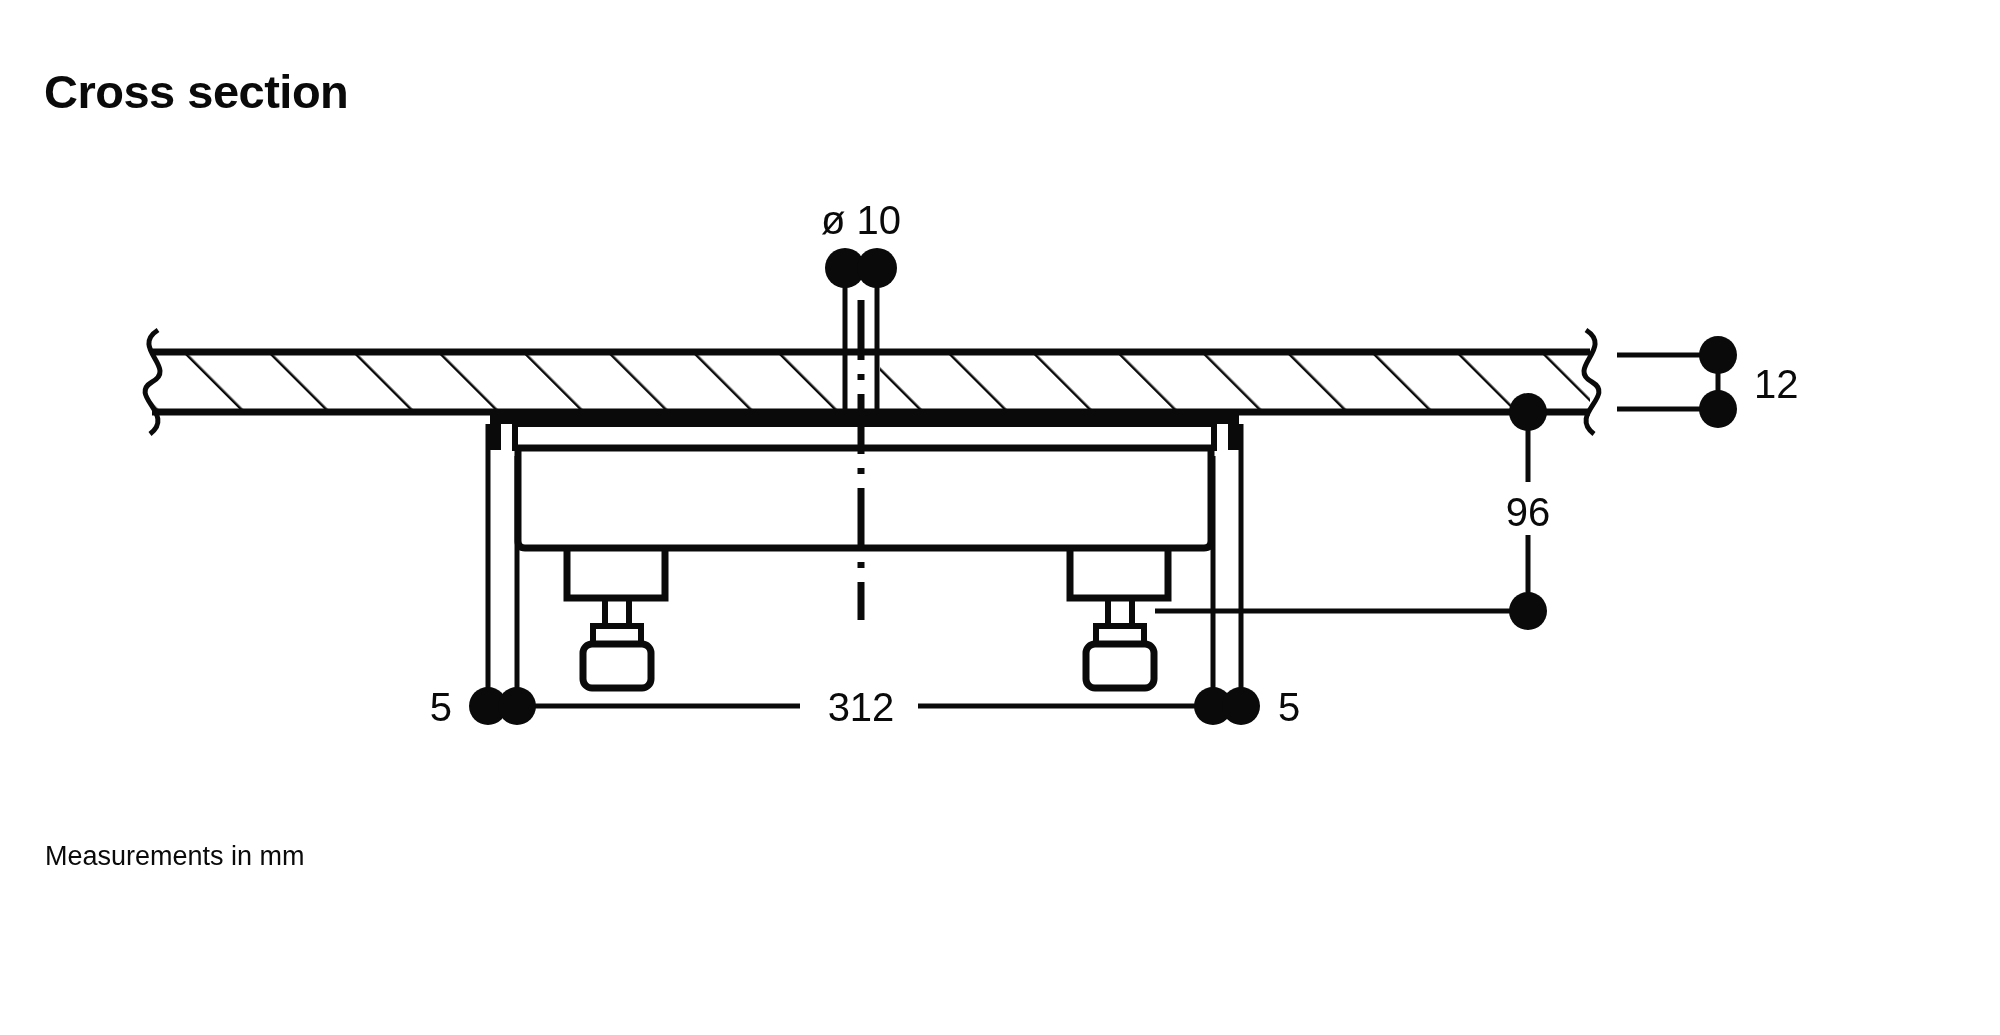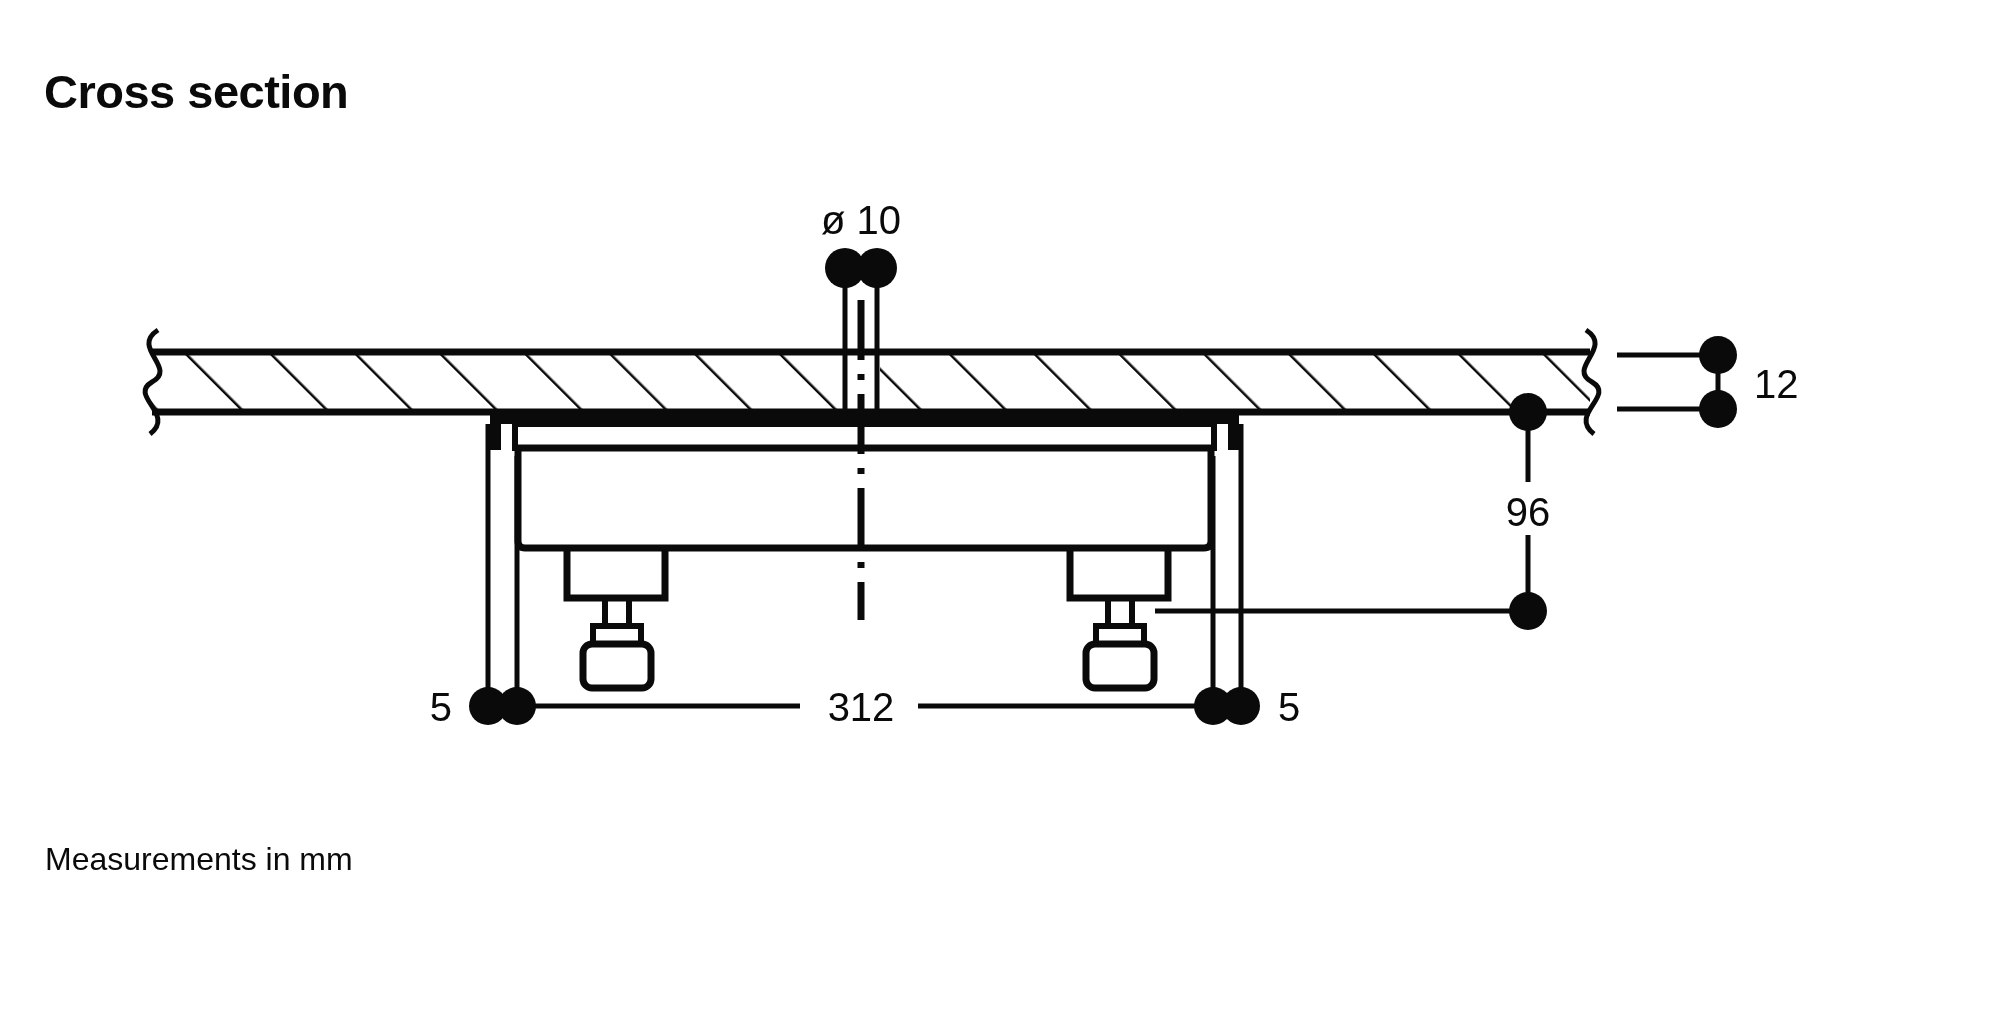--- a/index.html
+++ b/index.html
@@ -29,21 +29,21 @@
     font-size: 47px;
     font-weight: bold;
     letter-spacing: -0.5px;
     line-height: 1;
     white-space: nowrap;
   }
   #footnote {
     position: absolute;
     left: 45px;
     top: 843px;
-    font-size: 32px;
+    font-size: 27px;
     font-weight: normal;
     line-height: 1;
     white-space: nowrap;
   }
   #drawing {
     position: absolute;
     left: 0;
     top: 0;
     width: 2000px;
     height: 1035px;

